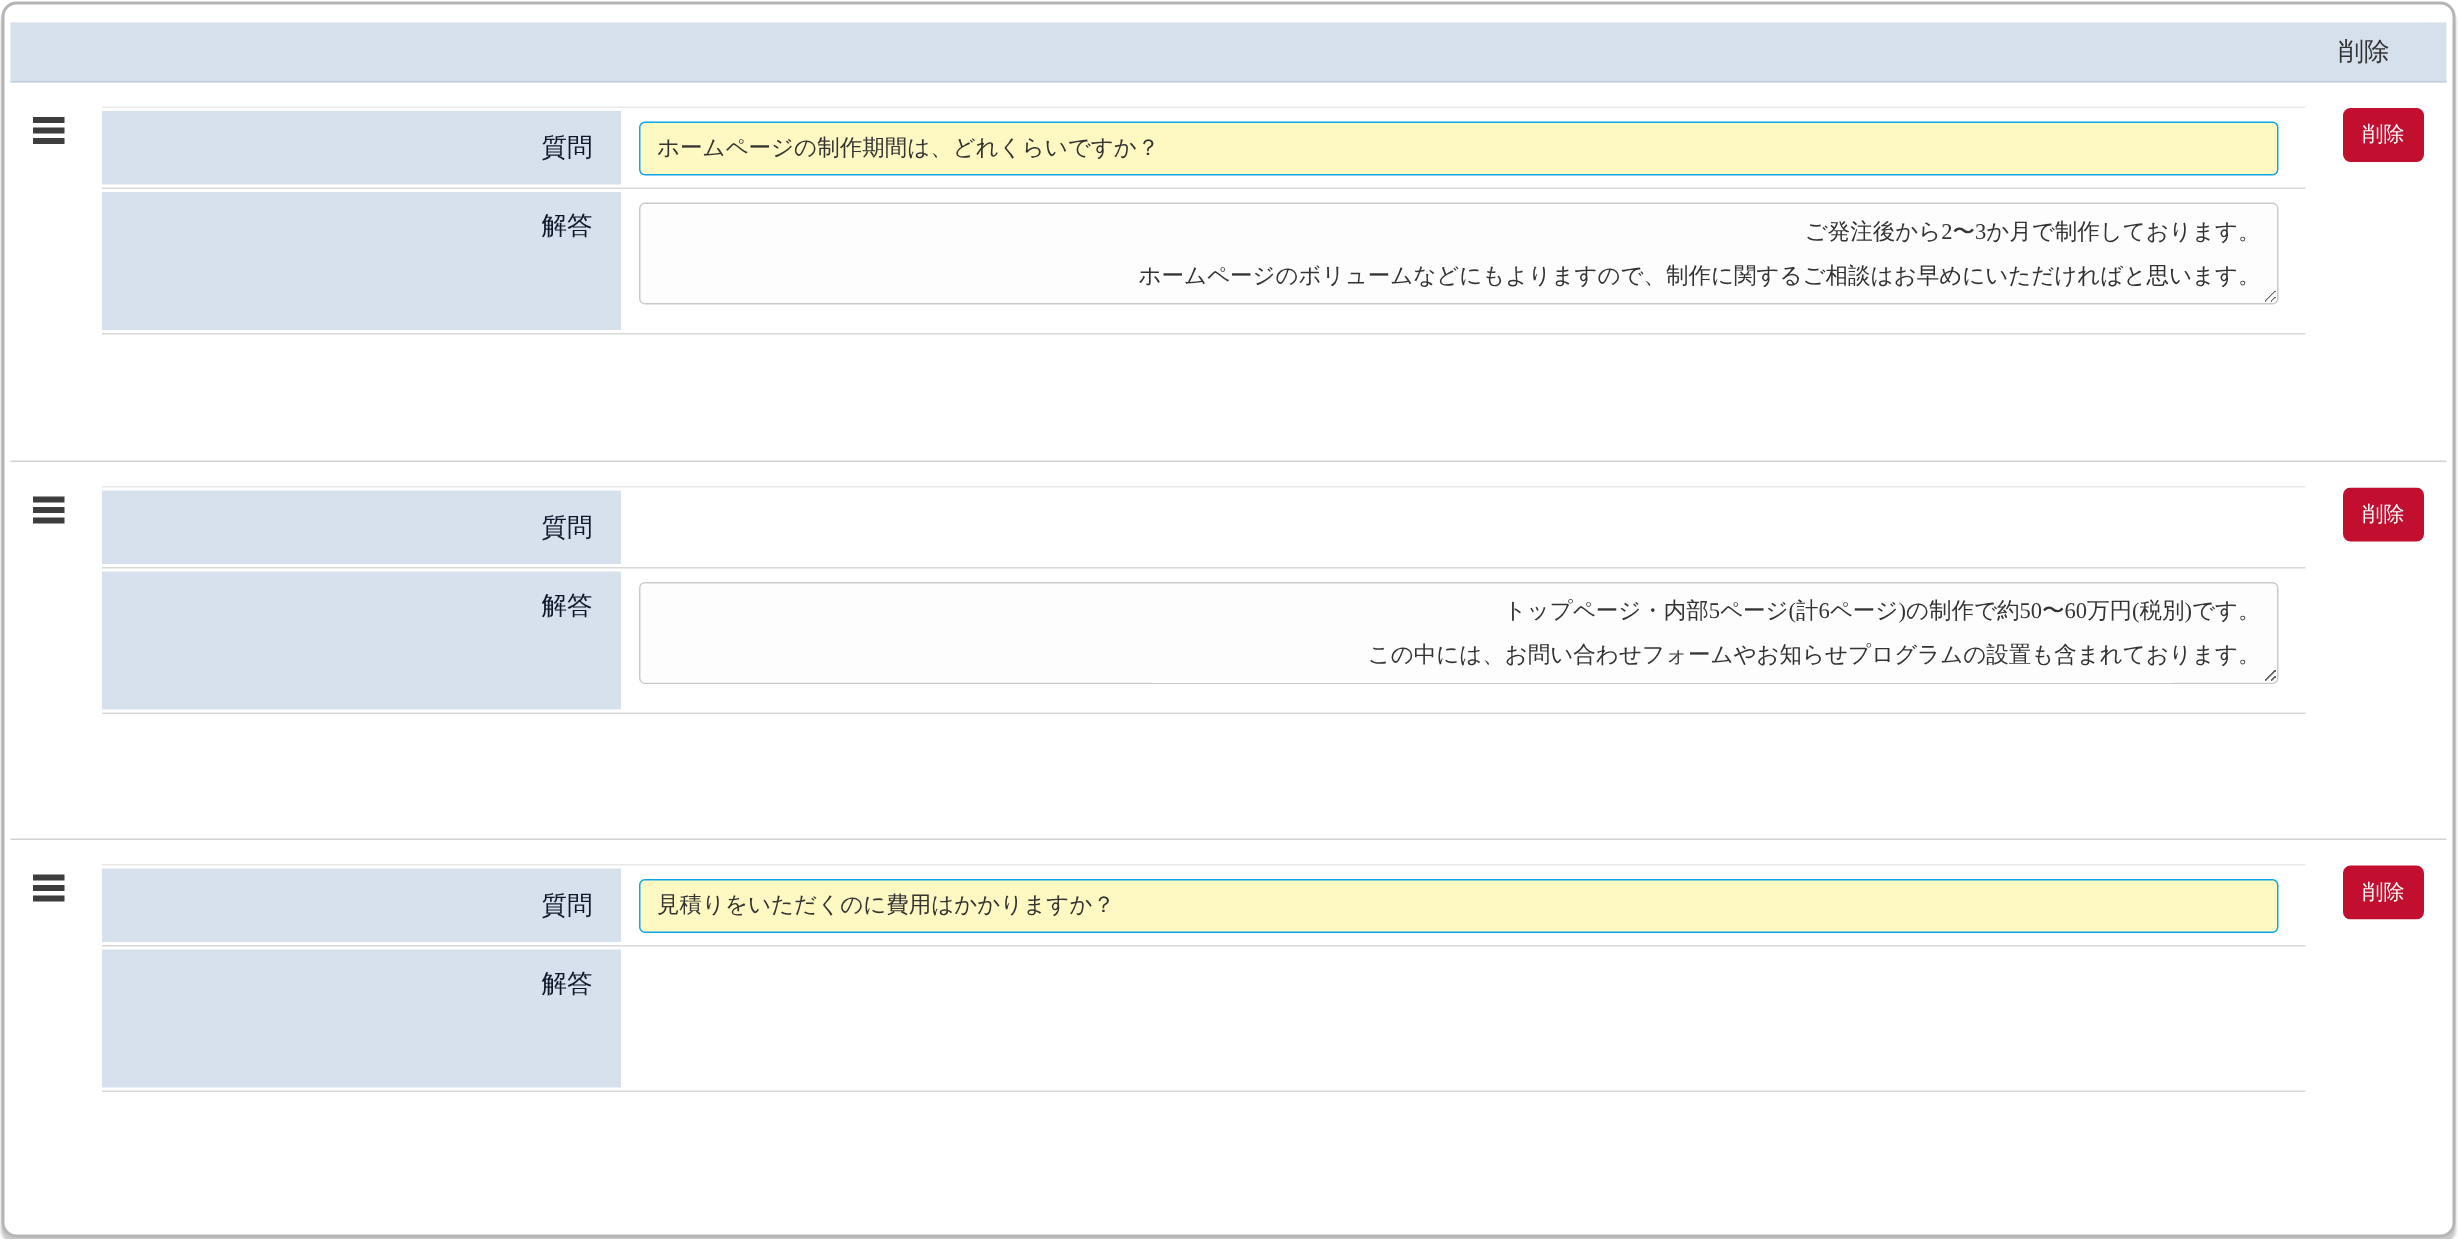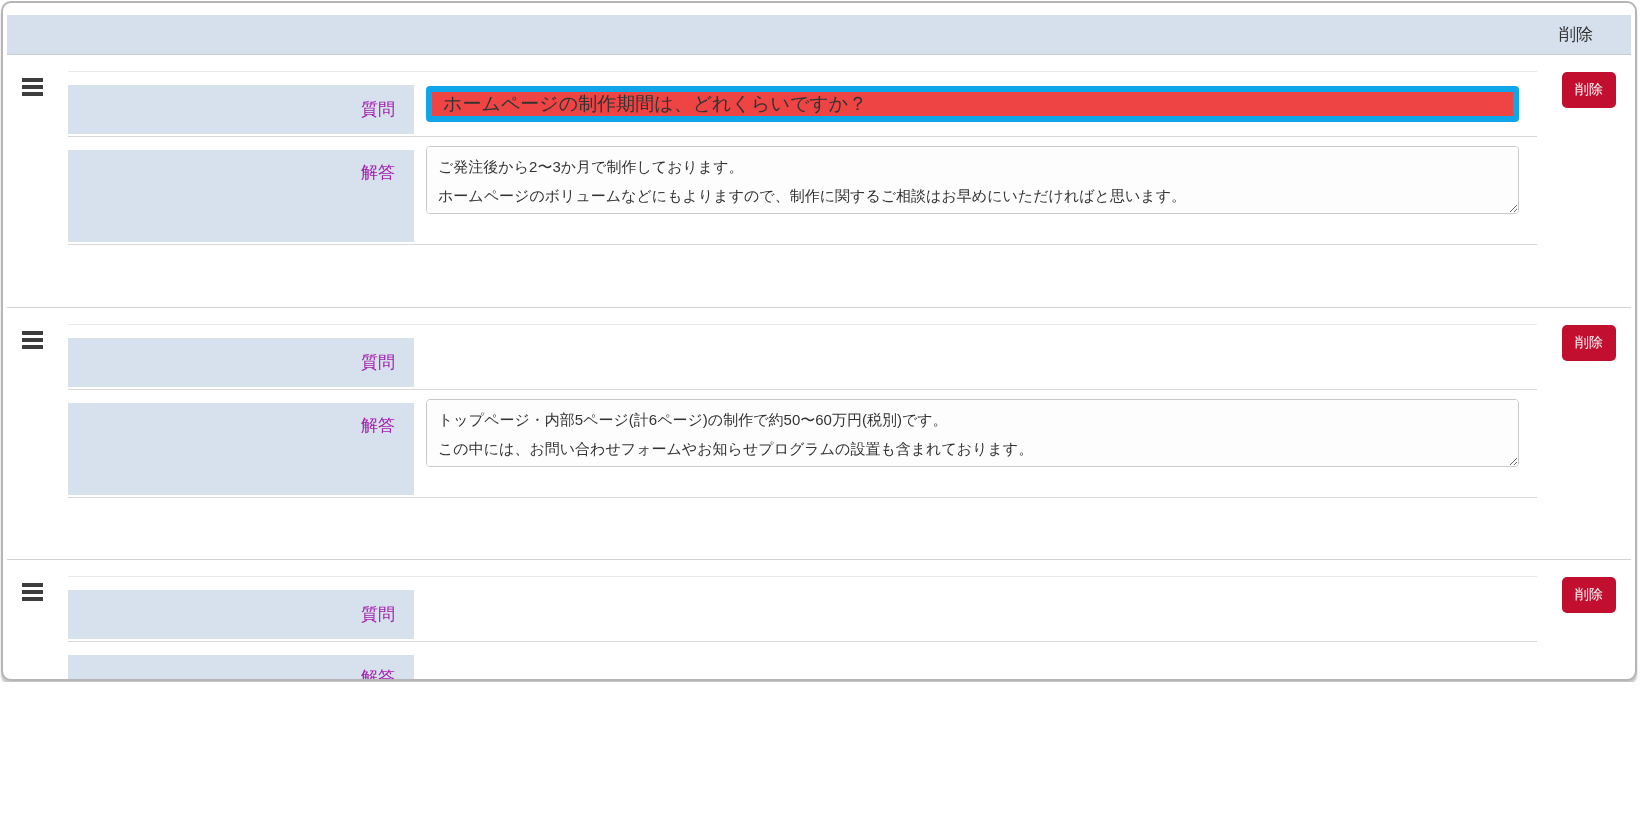--- a/index.html
+++ b/index.html
@@ -2,21 +2,21 @@
 <html><head>
 <meta charset="utf-8">
 <style>
   * { box-sizing: border-box; }
   html, body { margin: 0; padding: 0; background: #ffffff; }
   body { font-family: "Liberation Sans", "DejaVu Sans", sans-serif; color: #333; }
 
   .panel {
     margin: 1px;
     width: 1636px;
-    height: 680px;
+    height: 824px;
     background: #fff;
     border: 2px solid #b5b5b5;
     border-radius: 10px;
     padding: 12px 4px 0 4px;
     box-shadow: 0 4px 2px rgba(0,0,0,0.22);
     overflow: hidden;
   }
 
   .header-bar {
     height: 40px;
@@ -60,59 +60,59 @@
     display: flex;
     border-bottom: 1px solid #d8d8d8;
     padding: 2px 0;
   }
   .qa-th {
     width: 346px;
     background: #d7e0ed;
     text-align: center;
     padding-right: 19px;
     font-size: 17px;
-    color: #a21caf;
+    color: #0f172a;
     display: flex;
     justify-content: flex-end;
-    margin-top: 11px;
   }
   .qa-tr.q .qa-th { height: 49px; align-items: center; }
   .qa-tr.a .qa-th { height: 92px; align-items: flex-start; padding-top: 11px; }
   .qa-td {
     flex: 1;
     padding: 5px 18px 5px 12px;
     display: flex;
     align-items: center;
   }
   .qa-tr.a .qa-td { align-items: flex-start; }
 
   input.q-input {
     width: 100%;
     height: 36px;
-    border: 6px solid #0ea5e9;
+    border: 1px solid #0ea5e9;
     border-radius: 4px;
-    background: #ef4444;
+    background: #fef9c3;
     padding: 0 11px;
-    font-size: 19px;
+    font-size: 15px;
     color: #333;
     font-family: inherit;
   }
   textarea.a-input {
     width: 100%;
     height: 68px;
     border: 1px solid #c9c9c9;
     border-radius: 4px;
     background: #fdfdfd;
     padding: 5px 11px;
     font-size: 15px;
     line-height: 1.95;
     color: #333;
-    font-family: Liberation Sans, sans-serif;
+    font-family: Liberation Serif, serif;
     resize: both;
     margin-top: 2px;
+    text-align: right;
   }
 
   .delete-btn {
     position: absolute;
     right: 15px;
     top: 17px;
     background: #c20e2f;
     color: #fff;
     border: none;
     border-radius: 5px;
@@ -178,20 +178,23 @@
 
   <div class="faq-row">
     <div class="drag-handle">
       <div class="bar"></div>
         <div class="bar"></div>
         <div class="bar"></div>
     </div>
     <div class="qa-table">
       <div class="qa-tr q">
         <div class="qa-th">質問</div>
+        <div class="qa-td">
+          <input class="q-input" type="text" value="見積りをいただくのに費用はかかりますか？" style="">
+        </div>
       </div>
       <div class="qa-tr a">
         <div class="qa-th">解答</div>
       </div>
     </div>
     <button class="delete-btn">削除</button>
   </div>
 
 </div>
 

